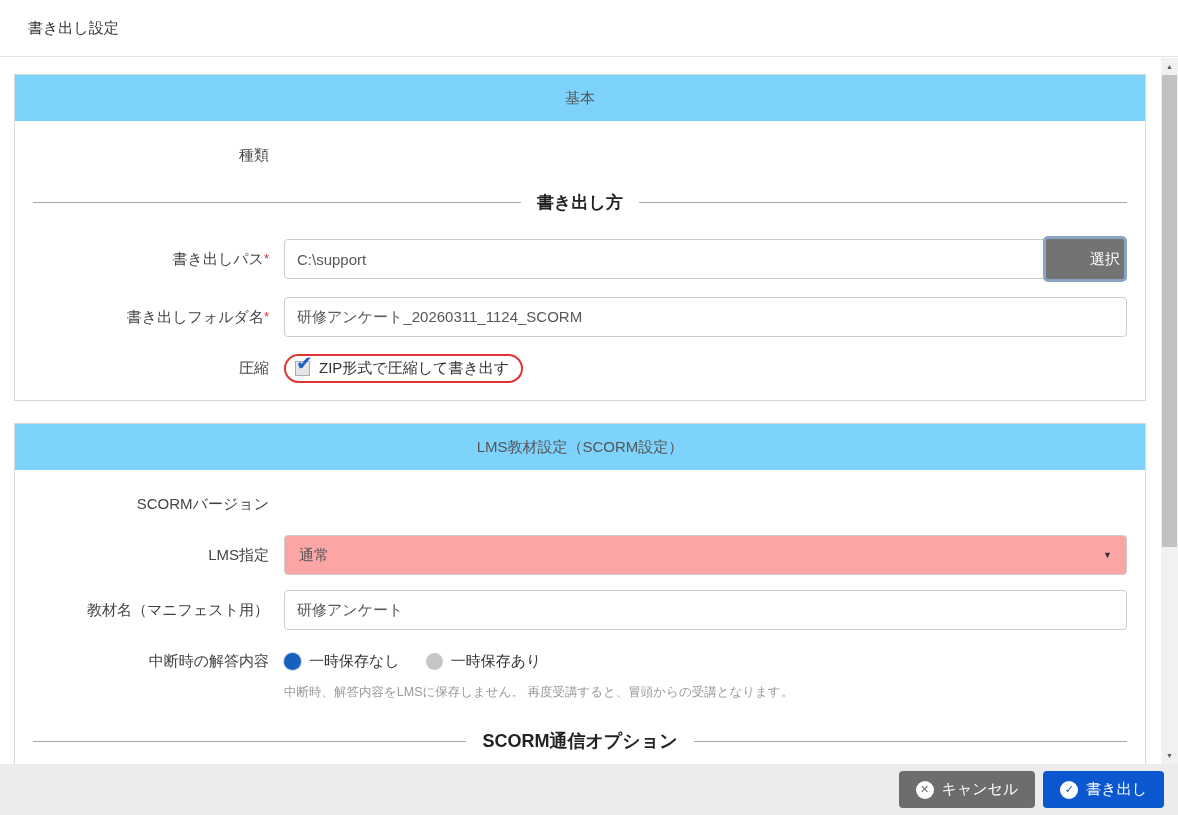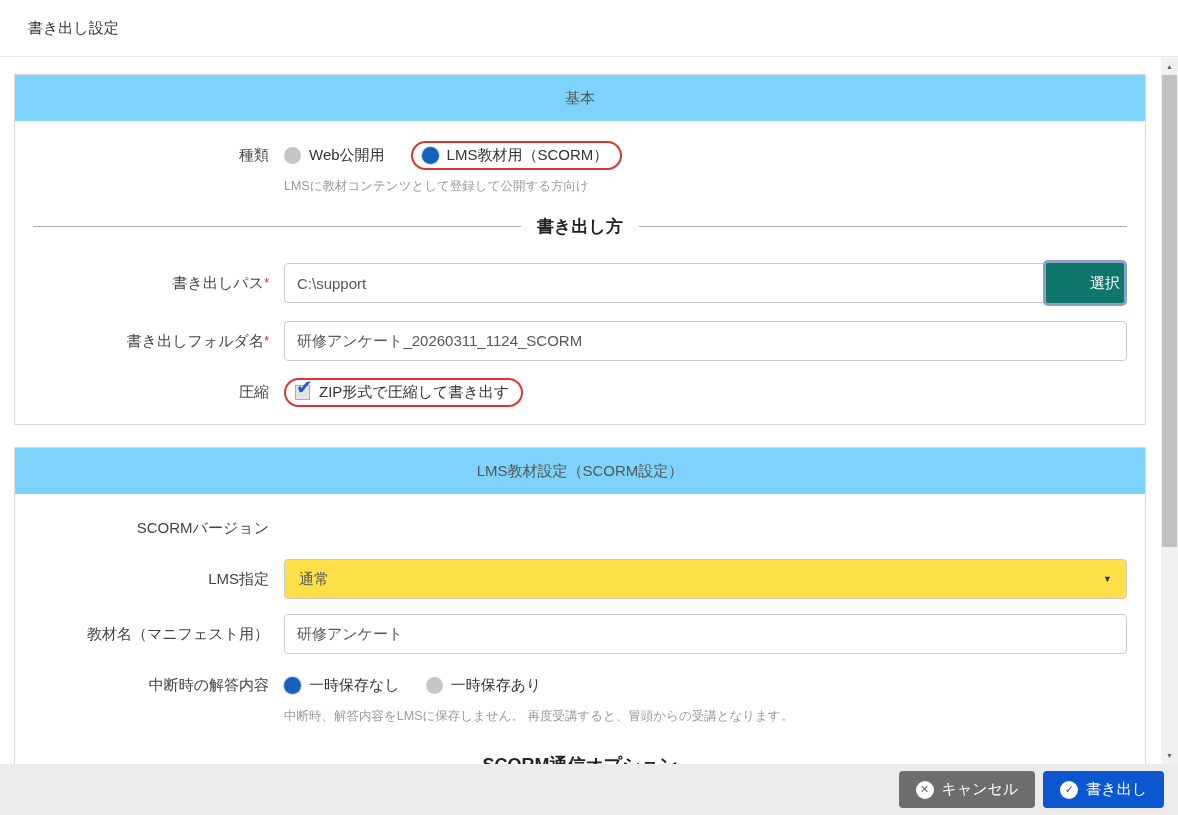--- a/index.html
+++ b/index.html
@@ -43,31 +43,31 @@
   .divider { display:flex; align-items:center; gap:16px; margin:20px 0 22px 0;
     font-size:17px; font-weight:bold; color:#222; }
   .divider::before, .divider::after { content:""; flex:1; height:1px; background:#a8a8a8; }
   .divider.scorm { margin:28px 0 0 0; font-size:18px; }
 
   input.text { width:100%; height:40px; border:1px solid #ccc; border-radius:4px;
     padding:0 12px; font-size:15px; color:#55585c; font-family:inherit; background:#fff; }
   .path-wrap { display:flex; align-items:center; }
   .path-wrap input.text { flex:1; border-radius:4px 0 0 4px; }
   .btn-select { width:84px; height:46px; margin-left:-4px; flex-shrink:0;
-    background:#0f766e; border:3px solid #8ba3c3; border-radius:5px; color:#fff;
+    background:#737373; border:3px solid #8ba3c3; border-radius:5px; color:#fff;
     font-size:15px; font-family:inherit; cursor:pointer;padding-left:40px; }
 
   .checkbox-lbl { display:inline-flex; align-items:center; cursor:pointer;
     font-size:15px; color:#333; }
   .checkbox { position:relative; width:15px; height:15px; background:#e3e5e8;
     border:1px solid #adadad; margin-right:9px; flex-shrink:0; }
   .checkbox .mark { position:absolute; left:0px; top:-9px; color:#1b5fc4;
     font-size:20px; font-weight:bold; line-height:20px; }
 
-  .select { height:40px; border:1px solid #ccc; border-radius:4px; background:#fde047;
+  .select { height:40px; border:1px solid #ccc; border-radius:4px; background:#fca5a5;
     display:flex; align-items:center; padding:0 14px; font-size:15px; color:#55585c;
     cursor:pointer; }
   .select .caret { margin-left:auto; font-size:9px; color:#333; }
 
   
   .scrollbar { position:absolute; top:58px; right:0; width:17px; bottom:51px;
     background:#f1f1f1; }
   .sb-arrow { position:absolute; left:0; width:17px; height:17px; display:flex;
     align-items:center; justify-content:center; font-size:7px; color:#606060; cursor:pointer; }
   .sb-up { top:0; } .sb-down { bottom:0; }
@@ -96,35 +96,20 @@
 </div>
 
 <div class="content">
 
   <section class="panel panel-basic">
     <div class="panel-header">基本</div>
     <div class="panel-body">
 
       <div class="row top">
         <div class="flabel">種類</div>
-        <div class="field">
-          <div class="radio-line">
-            <span class="radio-opt">
-              <span class="radio off"></span>
-              <span>Web公開用</span>
-            </span>
-            <span class="red-pill">
-              <span class="radio-opt">
-                <span class="radio on"></span>
-                <span>LMS教材用（SCORM）</span>
-              </span>
-            </span>
-          </div>
-          <div class="help">LMSに教材コンテンツとして登録して公開する方向け</div>
-        </div>
       </div>
 
       <div class="divider">
         <span>書き出し方</span>
       </div>
 
       <div class="row">
         <div class="flabel"><span>書き出しパス</span><span class="req">*</span></div>
         <div class="field path-wrap">
           <input class="text" type="text" value="C:\support" style="">

